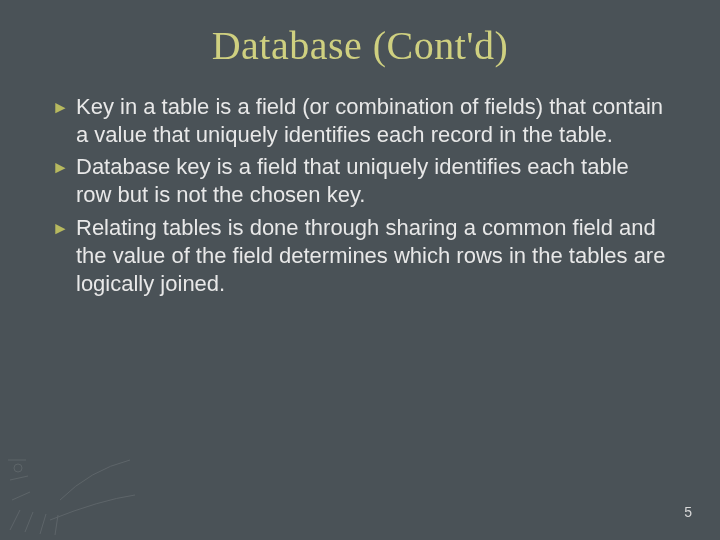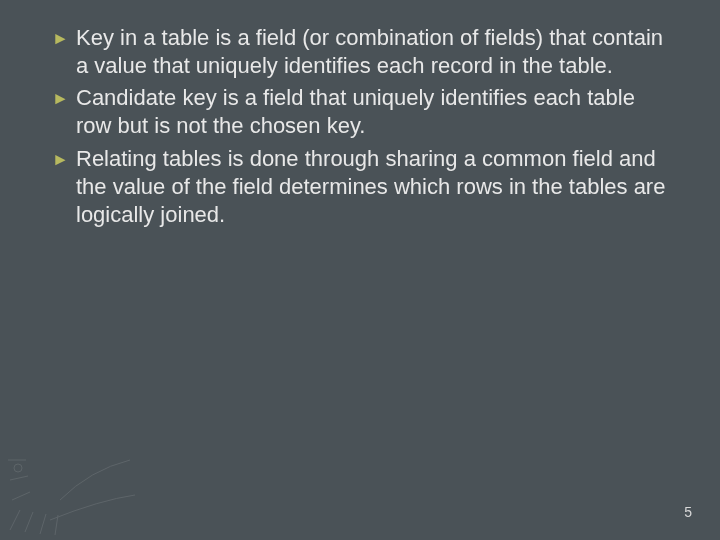--- a/index.html
+++ b/index.html
@@ -80,31 +80,32 @@
         <path d="M12 100 L30 92"></path>
         <path d="M10 80 L28 76"></path>
         <path d="M8 60 L26 60"></path>
         <circle cx="18" cy="68" r="4"></circle>
         <path d="M60 100 Q90 70 130 60"></path>
         <path d="M50 120 Q100 100 135 95"></path>
       </g>
     </svg>
   </div>
 
+  <div class="title">Database (Cont'd)</div>
 
   <div class="body">
 
     <div class="item">
       <span class="bullet">►</span>
       <span class="bold">Key</span><span> in a table is a field (or combination of fields) that contain a value that uniquely identifies each record in the table.</span>
     </div>
 
     <div class="item">
       <span class="bullet">►</span>
-      <span class="bold">Candidate key</span><span> is a field that uniquely identifies each table row but is not the chosen key.</span>
+      <span class="bold">Database key</span><span> is a field that uniquely identifies each table row but is not the chosen key.</span>
     </div>
 
     <div class="item">
       <span class="bullet">►</span>
       <span class="bold"></span><span>Relating tables is done through sharing a common field and the value of the field determines which rows in the tables are logically joined.</span>
     </div>
 
   </div>
 
   <div class="pagenum">5</div>

